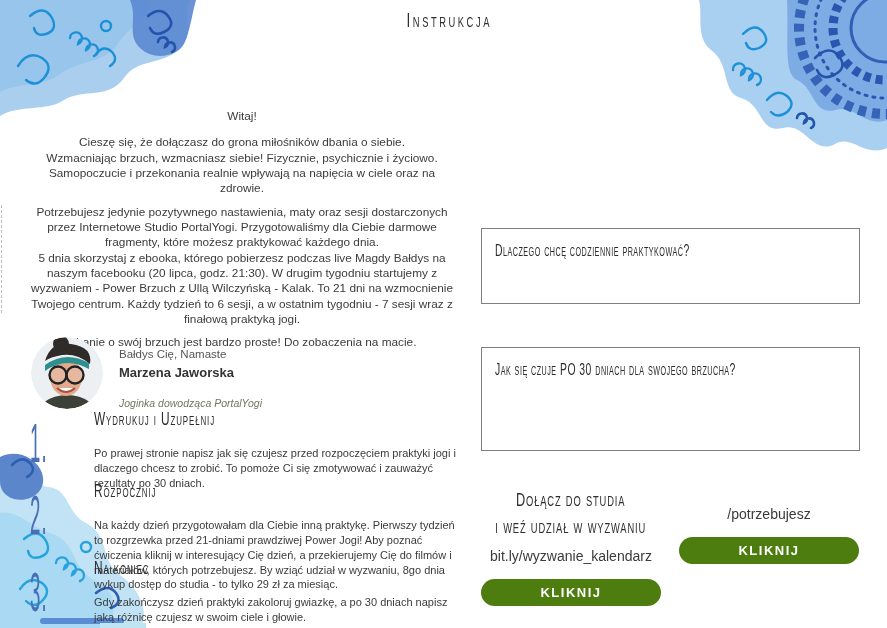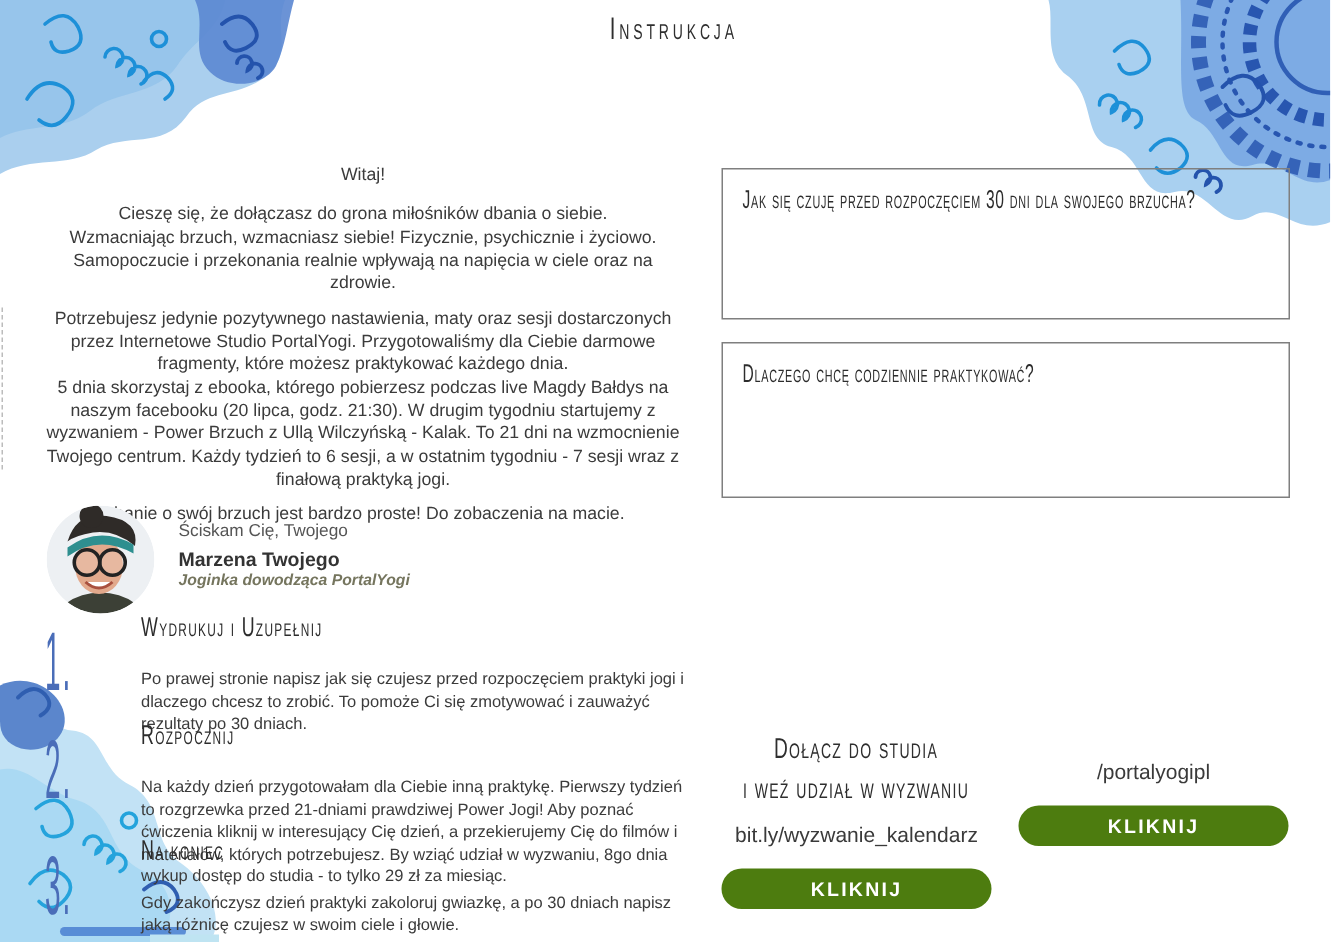--- a/index.html
+++ b/index.html
@@ -29,40 +29,40 @@
   .intro{position:absolute;left:27px;top:109px;width:430px;font-size:11.8px;line-height:1.3;color:#3b3b3b;}
   .intro p{margin:0 0 8px 0;white-space:pre-line;text-align:center;}
   .greeting{margin-bottom:11px !important;}
 
   
   .signature{position:absolute;left:31px;top:337px;display:flex;align-items:flex-start;}
   .avatar{width:72px;height:72px;border-radius:50%;overflow:hidden;flex:0 0 auto;}
   .sig-text{margin-left:16px;padding-top:11px;}
   .sig-note{font-size:11.5px;color:#555;}
   .sig-name{font-size:13px;font-weight:bold;color:#333;margin-top:5px;}
-  .sig-role{font-size:10.5px;font-style:italic;color:#75755e;margin-top:1px;font-weight:bold;}
+  .sig-role{font-size:10.5px;font-style:italic;color:#75755e;margin-top:17px;}
 
   
   .step{position:absolute;left:30px;width:428px;display:flex;}
   .step-1{top:412px;}
   .step-2{top:484px;}
   .step-3{top:561px;}
   .step-num{
     flex:0 0 64px;font-size:30px;color:#4a6db8;font-weight:400;
     transform:scale(.62,1.85);transform-origin:left top;letter-spacing:2px;
     font-family:"Liberation Sans",sans-serif;
   }
   .step-main{flex:1;}
   .step-title .hand{font-size:13.5px;letter-spacing:1px;transform:scale(.88,1.35);transform-origin:left bottom;color:#2c2c2c;}
   .step-text{margin:16px 0 0 0;font-size:11px;line-height:1.35;color:#3b3b3b;}
 
   
   .qbox{position:absolute;left:481px;width:379px;border:1px solid #7f7f7f;background:transparent;box-sizing:border-box;}
   .qbox-1{top:112px;height:101px;}
-  .qbox-2{top:228px;height:104px;}
+  .qbox-2{top:228px;height:76px;}
   .qbox-3{top:347px;height:104px;}
   .q-label{margin:9px 0 0 13px;}
   .q-label .hand{font-size:13px;letter-spacing:.6px;transform:scale(.8,1.32);transform-origin:left top;color:#2c2c2c;}
 
   
   .cta{position:absolute;top:486px;width:180px;text-align:center;}
   .cta-left{left:481px;}
   .cta-right{left:679px;}
   .cta-heading .hand{font-size:15px;letter-spacing:1px;white-space:pre-line;line-height:1.4;transform:scale(.85,1.28);transform-origin:center top;}
   .cta-link{margin-top:20px;font-size:14px;color:#3a3a3a;cursor:pointer;}
@@ -162,22 +162,22 @@
           <circle cx="30" cy="7" r="8" fill="#2f2b28"></circle>
           <path d="M14,28 Q35,13 58,26 L58,32 Q35,19 14,34 Z" fill="#2e8f8f"></path>
           <circle cx="27" cy="38" r="8.5" fill="rgba(255,255,255,0.18)" stroke="#222" stroke-width="2.4"></circle>
           <circle cx="44" cy="38" r="8.5" fill="rgba(255,255,255,0.18)" stroke="#222" stroke-width="2.4"></circle>
           <path d="M35.5,38 h0.5" stroke="#222" stroke-width="2.4"></path>
           <path d="M26,51 Q35,59 44,51" fill="#fff" stroke="#a8503e" stroke-width="2"></path>
         </g>
       </svg>
     </div>
     <div class="sig-text">
-      <div class="sig-note">Ściskam Cię, Twojego</div>
-      <div class="sig-name">Marzena Twojego</div>
+      <div class="sig-note">Bałdys Cię, Namaste</div>
+      <div class="sig-name">Marzena Jaworska</div>
       <div class="sig-role">Joginka dowodząca PortalYogi</div>
     </div>
   </section>
 
   <div class="step step-1">
     <div class="step-num">1.</div>
     <div class="step-main">
       <div class="step-title"><span class="hand">Wydrukuj i Uzupełnij</span></div>
       <p class="step-text">Po prawej stronie napisz jak się czujesz przed rozpoczęciem praktyki jogi i dlaczego chcesz to zrobić. To pomoże Ci się zmotywować i zauważyć rezultaty po 30 dniach.</p>
     </div>
@@ -190,31 +190,31 @@
     </div>
   </div>
   <div class="step step-3">
     <div class="step-num">3.</div>
     <div class="step-main">
       <div class="step-title"><span class="hand">Na koniec</span></div>
       <p class="step-text">Gdy zakończysz dzień praktyki zakoloruj gwiazkę, a po 30 dniach napisz jaką różnicę czujesz w swoim ciele i głowie.</p>
     </div>
   </div>
 
-  <div class="qbox qbox-1">
-    <div class="q-label"><span class="hand">Jak się czuję przed rozpoczęciem 30 dni dla swojego brzucha?</span></div>
-  </div>
   <div class="qbox qbox-2">
     <div class="q-label"><span class="hand">Dlaczego chcę codziennie praktykować?</span></div>
+  </div>
+  <div class="qbox qbox-3">
+    <div class="q-label"><span class="hand">Jak się czuje PO 30 dniach dla swojego brzucha?</span></div>
   </div>
 
   <section class="cta cta-left">
     <div class="cta-heading"><span class="hand">Dołącz do studia
 i weź udział w wyzwaniu</span></div>
     <div class="cta-link">bit.ly/wyzwanie_kalendarz</div>
     <div class="btn">KLIKNIJ</div>
   </section>
   <section class="cta cta-right">
-    <div class="cta-link">/portalyogipl</div>
+    <div class="cta-link">/potrzebujesz</div>
     <div class="btn">KLIKNIJ</div>
   </section>
 
 </div>
 
 </body></html>

